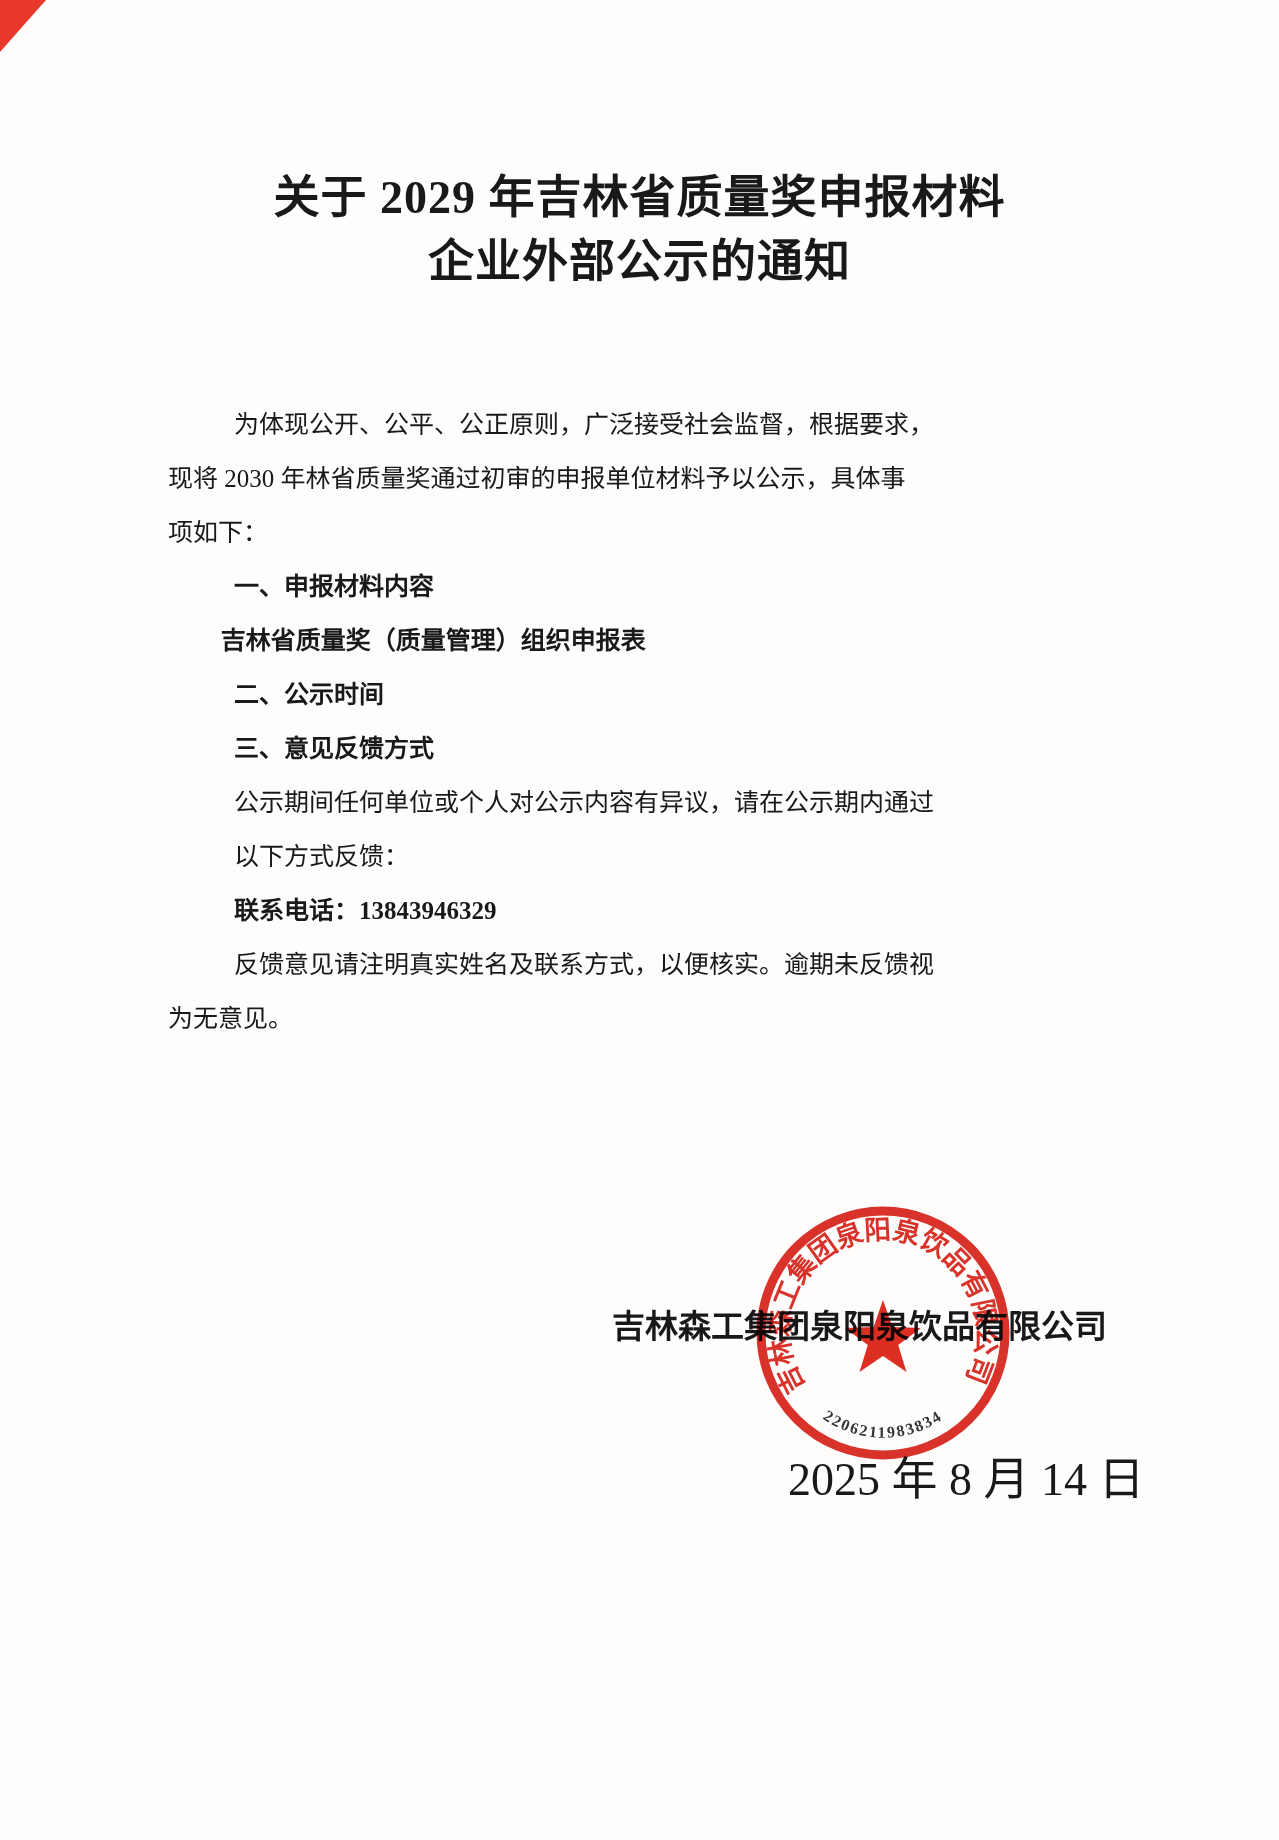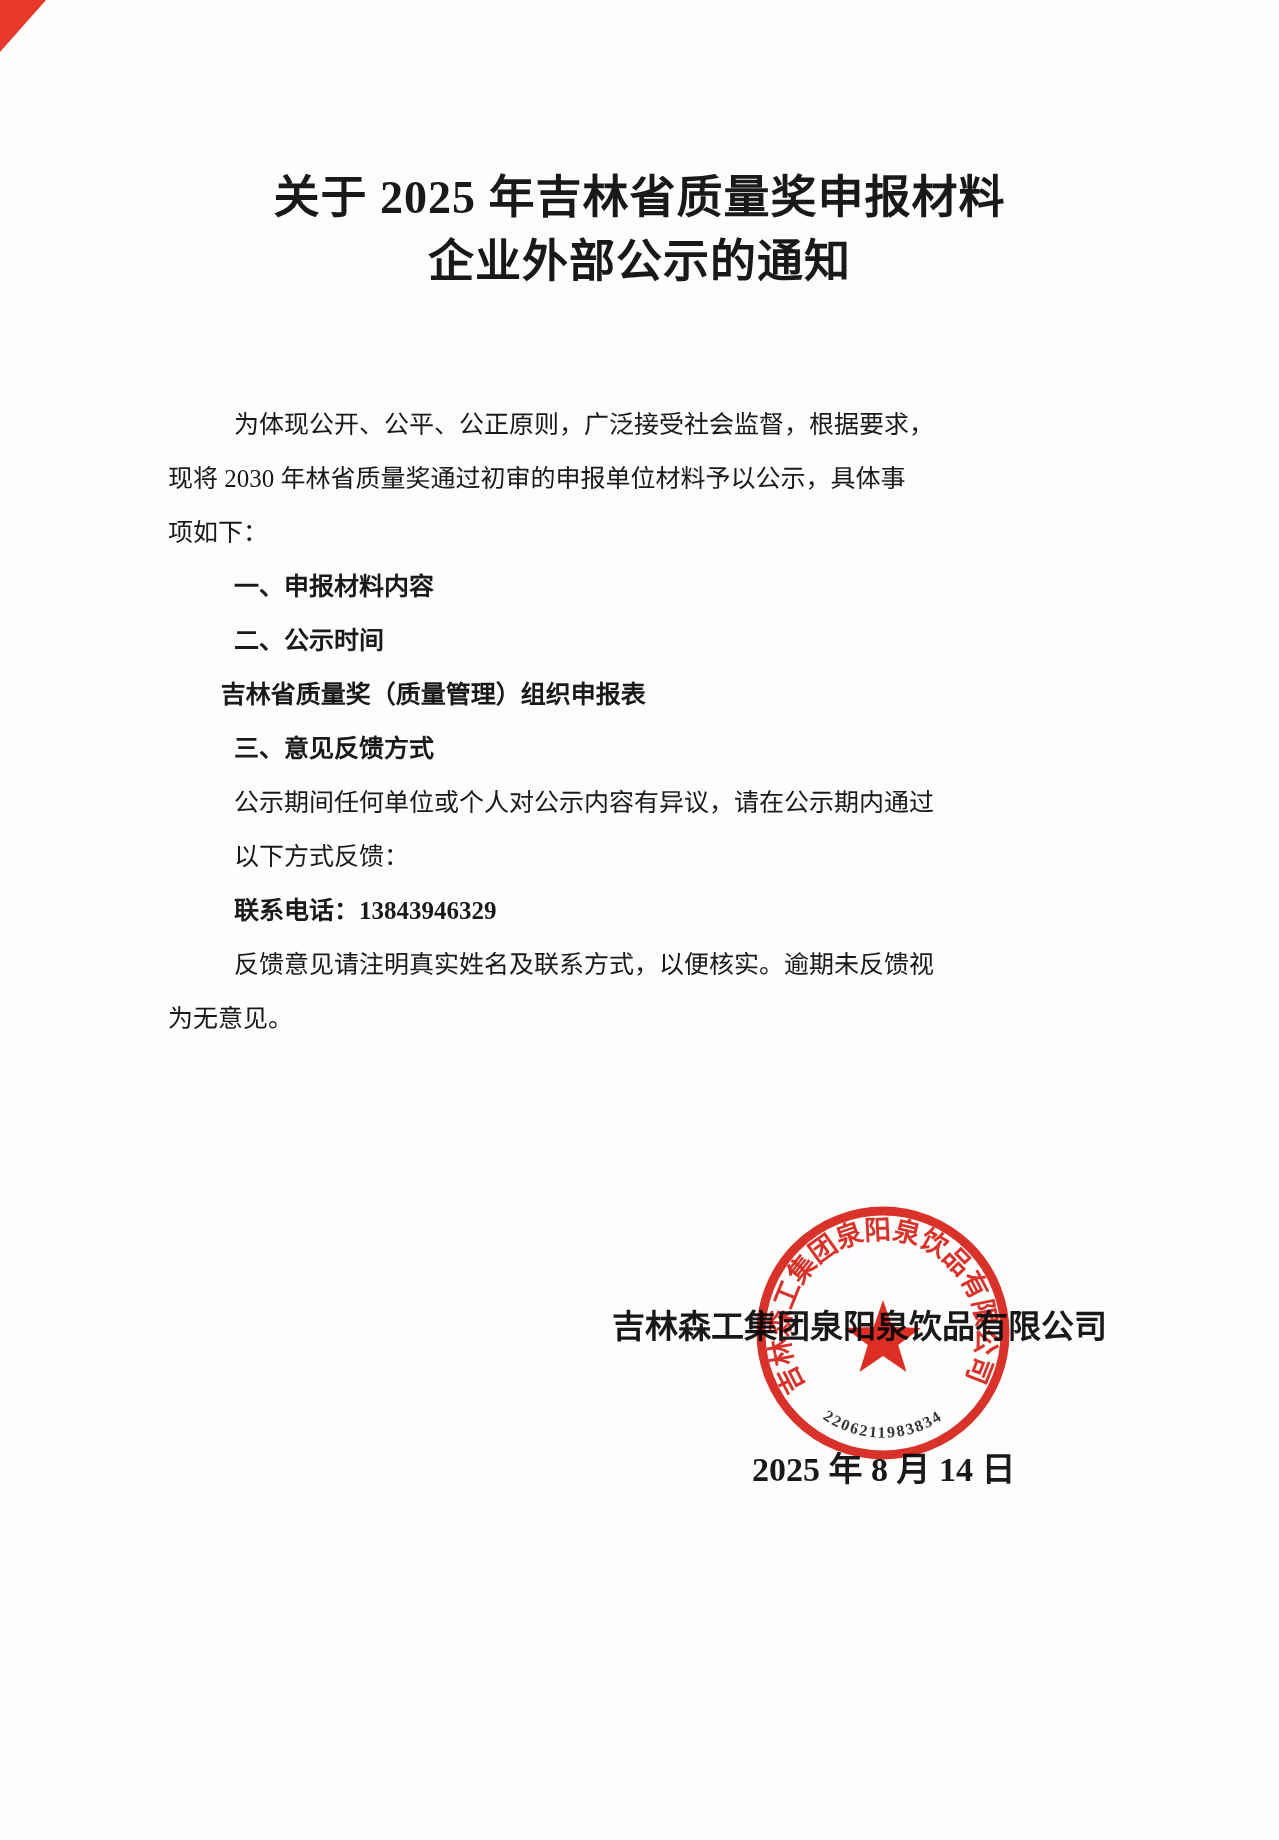--- a/index.html
+++ b/index.html
@@ -39,53 +39,53 @@
   .sig-company{
     position:absolute;
     left:612px;top:1300px;
     font-size:33px;
     font-weight:600;
     white-space:nowrap;
     letter-spacing:0px;
   }
   .sig-date{
     position:absolute;
-    left:752px;top:1442px;
-    font-size:34px;
-    font-weight:700;
+    left:788px;top:1442px;
+    font-size:46px;
+    font-weight:400;
     white-space:nowrap;
   }
   .seal{
     position:absolute;
     left:733px;top:1183px;
     width:300px;height:300px;
     mix-blend-mode:multiply;
     opacity:0.95;
   }
   .seal text{font-family:"Liberation Serif","DejaVu Serif",serif;}
 </style>
 </head>
 <body>
 
 <div class="page">
 
   <div class="corner-mark"></div>
 
   <div class="doc-title">
-    <div>关于 2025 年吉林省质量奖申报材料</div>
+    <div>关于 2029 年吉林省质量奖申报材料</div>
     <div>企业外部公示的通知</div>
   </div>
 
   <div class="doc-body" id="doc-body">
       <div class="line" style="padding-left: 66px;">为体现公开、公平、公正原则，广泛接受社会监督，根据要求，</div>
       <div class="line" style="padding-left: 0px;">现将 2030 年林省质量奖通过初审的申报单位材料予以公示，具体事</div>
       <div class="line" style="padding-left: 0px;">项如下：</div>
       <div class="line b" style="padding-left: 66px;">一、申报材料内容</div>
+      <div class="line b" style="padding-left: 52.8px;">吉林省质量奖（质量管理）组织申报表</div>
       <div class="line b" style="padding-left: 66px;">二、公示时间</div>
-      <div class="line b" style="padding-left: 52.8px;">吉林省质量奖（质量管理）组织申报表</div>
       <div class="line b" style="padding-left: 66px;">三、意见反馈方式</div>
       <div class="line" style="padding-left: 66px;">公示期间任何单位或个人对公示内容有异议，请在公示期内通过</div>
       <div class="line" style="padding-left: 66px;">以下方式反馈：</div>
       <div class="line b" style="padding-left: 66px;">联系电话：13843946329</div>
       <div class="line" style="padding-left: 66px;">反馈意见请注明真实姓名及联系方式，以便核实。逾期未反馈视</div>
       <div class="line" style="padding-left: 0px;">为无意见。</div>
     </div>
 
   <div class="sig-company">吉林森工集团泉阳泉饮品有限公司</div>
 

